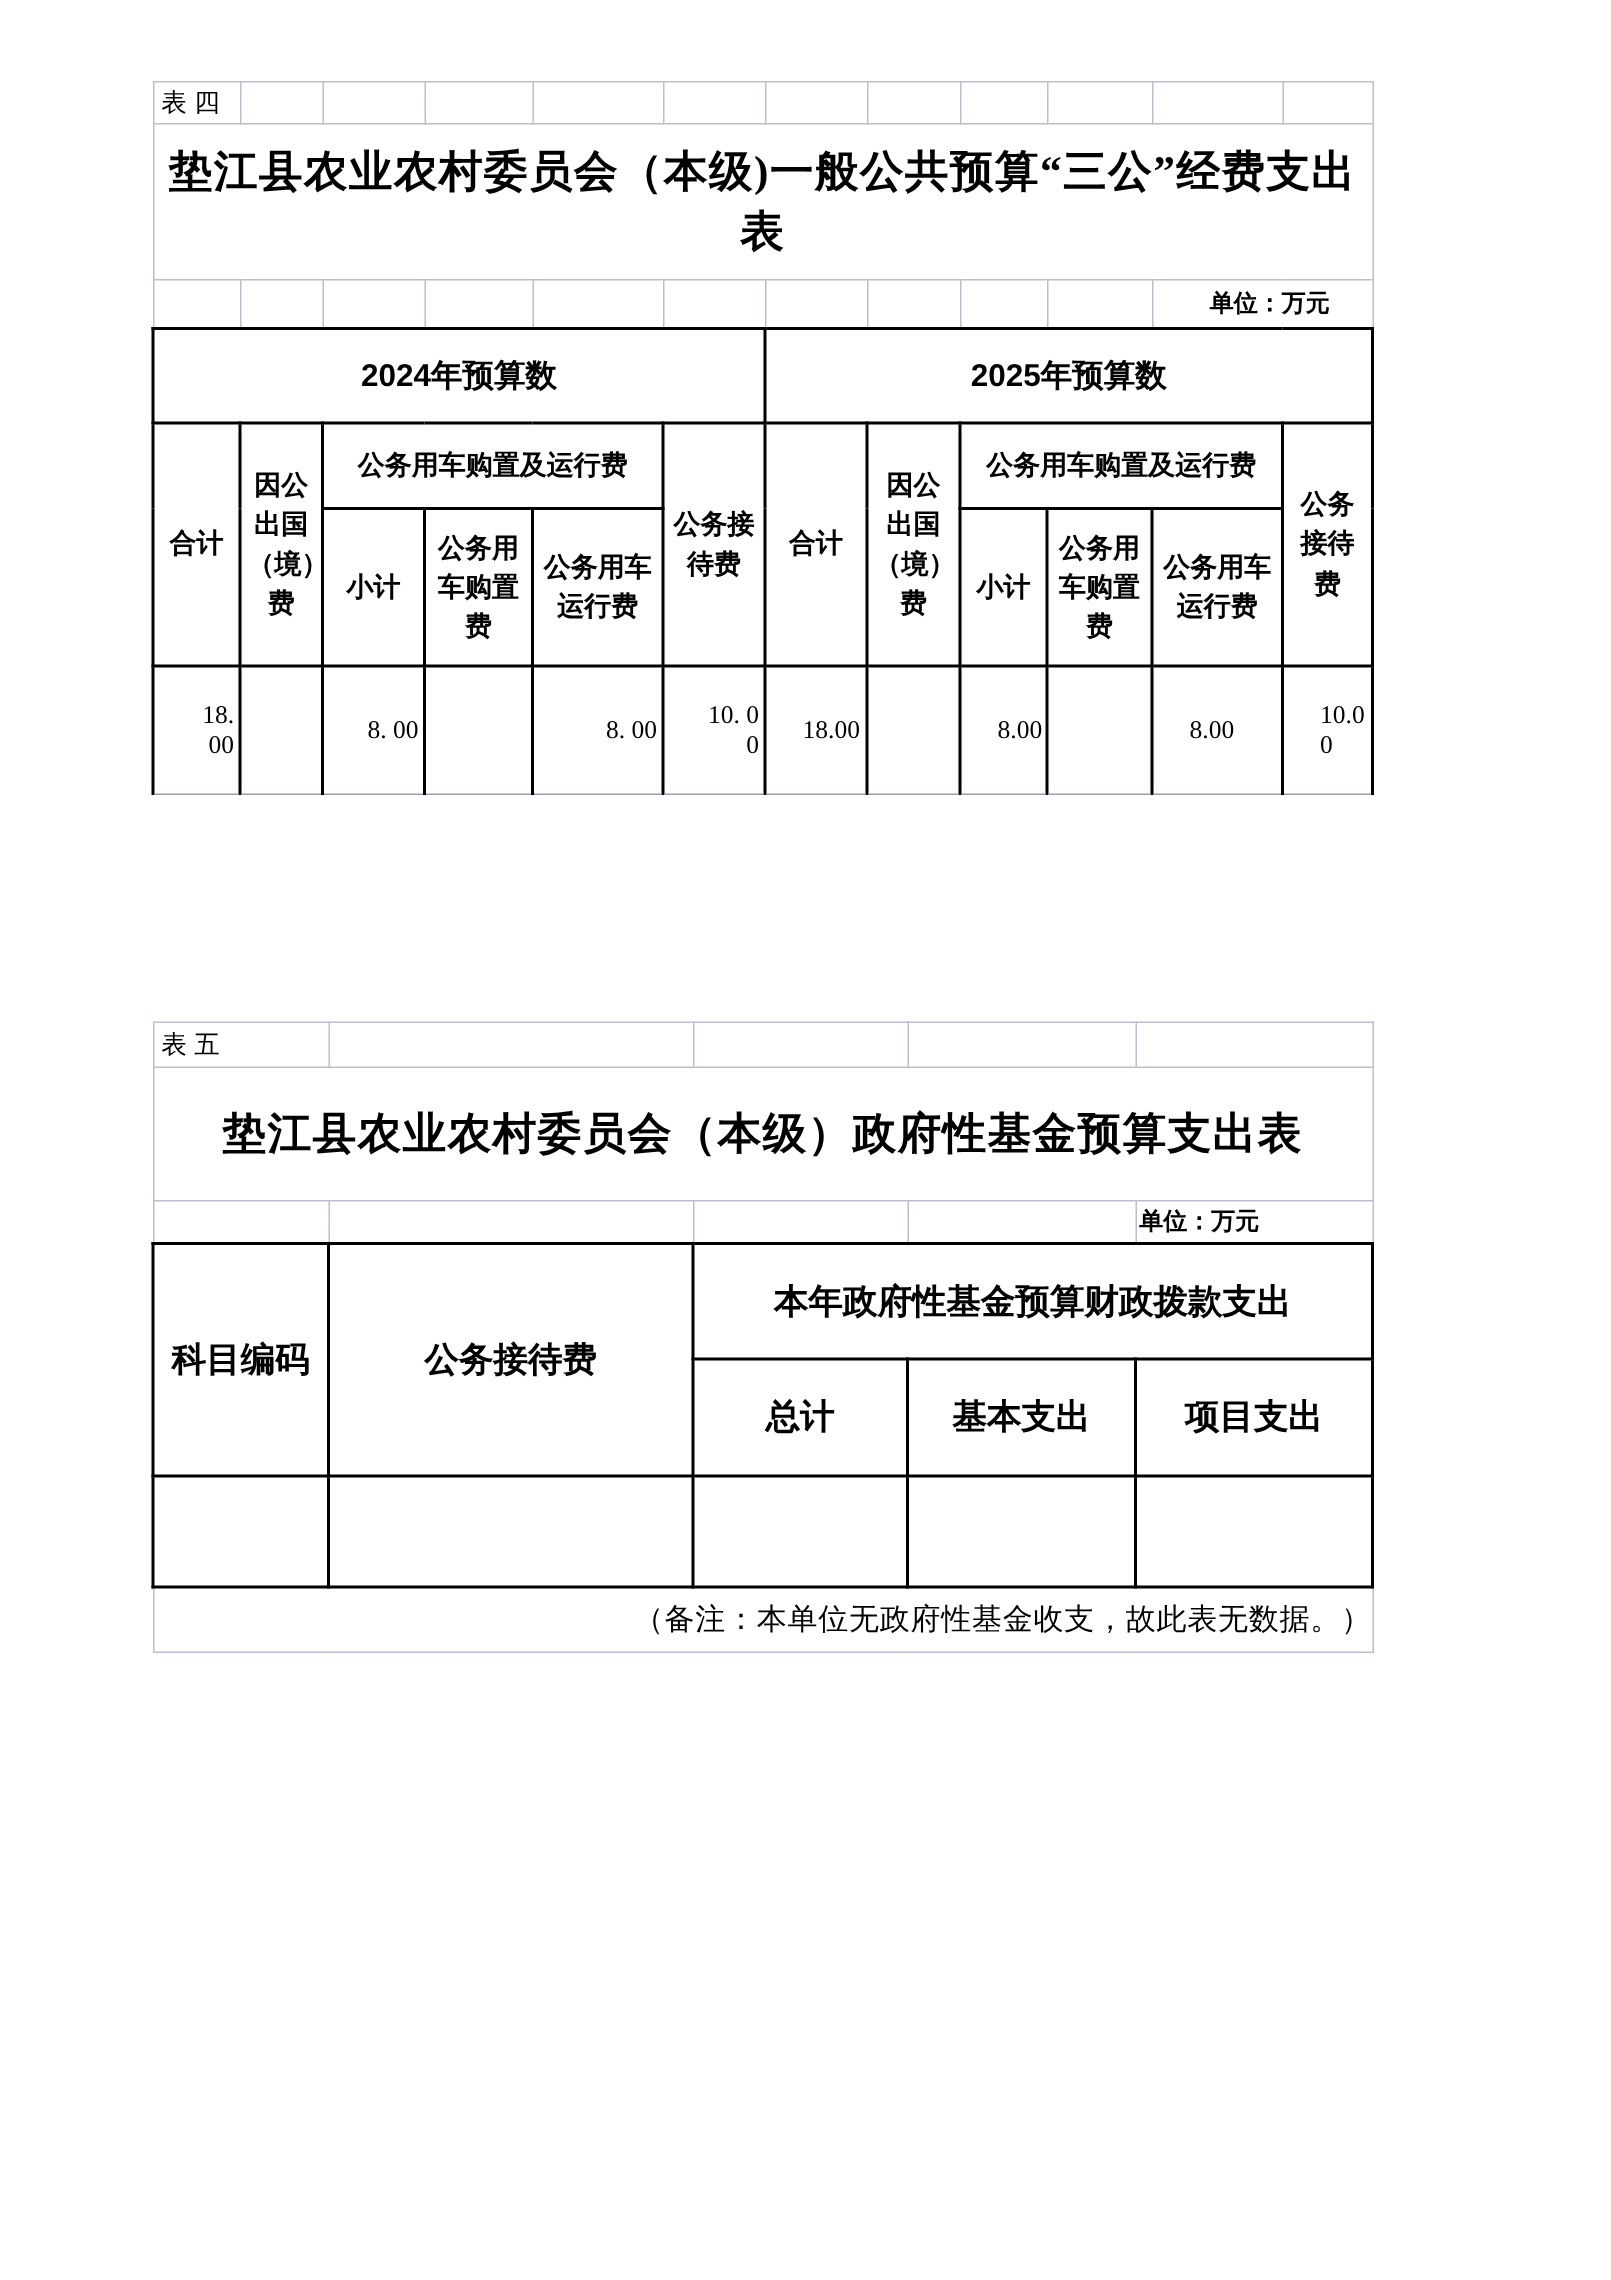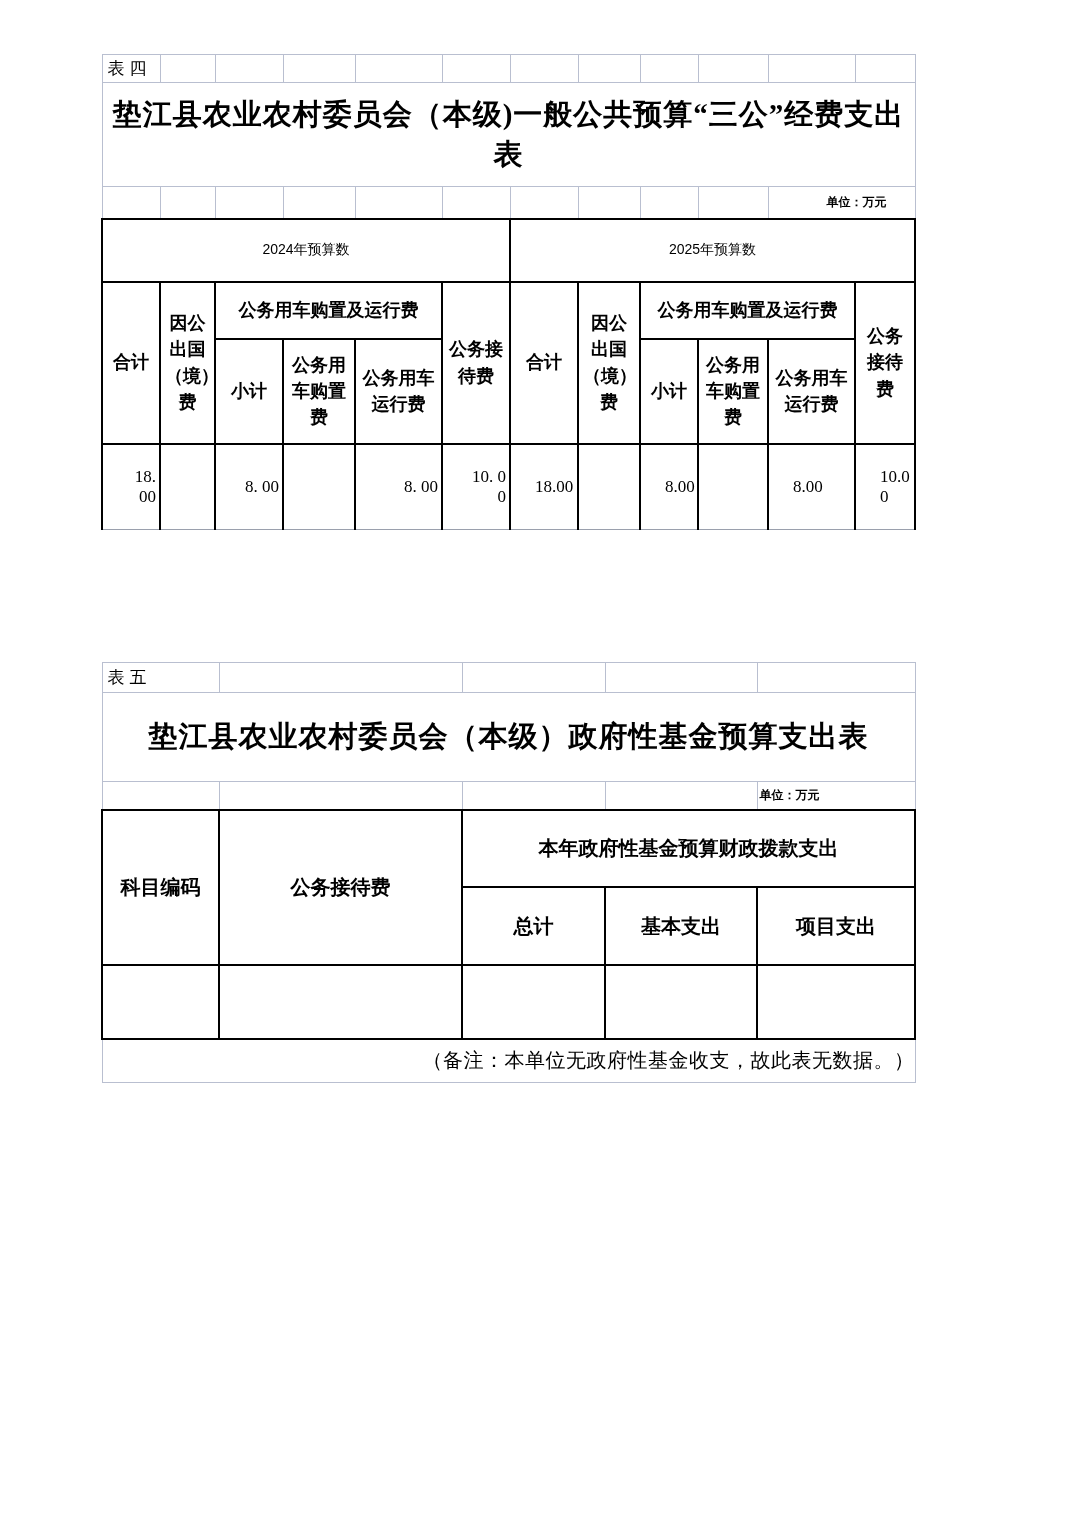--- a/index.html
+++ b/index.html
@@ -6,45 +6,45 @@
   html,body { background:#ffffff; }
   body {
     width:1074px; height:1520px; position:relative;
     font-family:"Liberation Sans", sans-serif; color:#000;
   }
   table.sheet {
     position:absolute; border-collapse:collapse; table-layout:fixed;
     width:813px; left:101px;
   }
   #sheet1 { top:54px; }
-  #sheet2 { top:662px; }
+  #sheet2 { top:681px; }
   td { vertical-align:middle; text-align:center; overflow:hidden; word-break:break-all; }
 
   
   .lg { border:1px solid #b9bfd0; }
   
   .bk { border:2px solid #000; }
 
   .tag {
     font-family:"Liberation Serif", serif; font-size:17px;
     letter-spacing:5px; text-align:left; padding-left:5px; font-weight:normal;
   }
   .title-cell {
     font-family:"Liberation Serif", serif; font-weight:bold;
     font-size:29px; letter-spacing:1px; text-align:center;
   }
   .unit-cell {
-    font-family:"Liberation Serif", serif; font-weight:bold; font-size:12px;
+    font-family:"Liberation Serif", serif; font-weight:bold; font-size:16px;
   }
   #sheet1 .unit-cell { text-align:right; padding-right:28px; }
   #sheet2 .unit-cell { text-align:left; padding-left:2px; }
 
-  .h-year { font-size:14px; font-weight:normal; }
+  .h-year { font-size:21px; font-weight:bold; }
   .h2 { font-size:18px; font-weight:bold; line-height:1.45; padding:2px 4px; }
-  .h5 { font-size:20px; font-weight:bold; line-height:1.4; padding:2px 4px; }
+  .h5 { font-size:23px; font-weight:bold; line-height:1.4; padding:2px 4px; }
 
   .num { font-family:"Liberation Serif", serif; font-size:17px; }
   .num-r { text-align:right; padding-right:3px; }
   .num-c { text-align:left; }
 
   
   .bot-lg { border-bottom:1px solid #9aa0ad !important;padding-left:24px; }
 
   .note-cell {
     font-family:"Liberation Serif", serif; font-size:20px; letter-spacing:0.5px;

